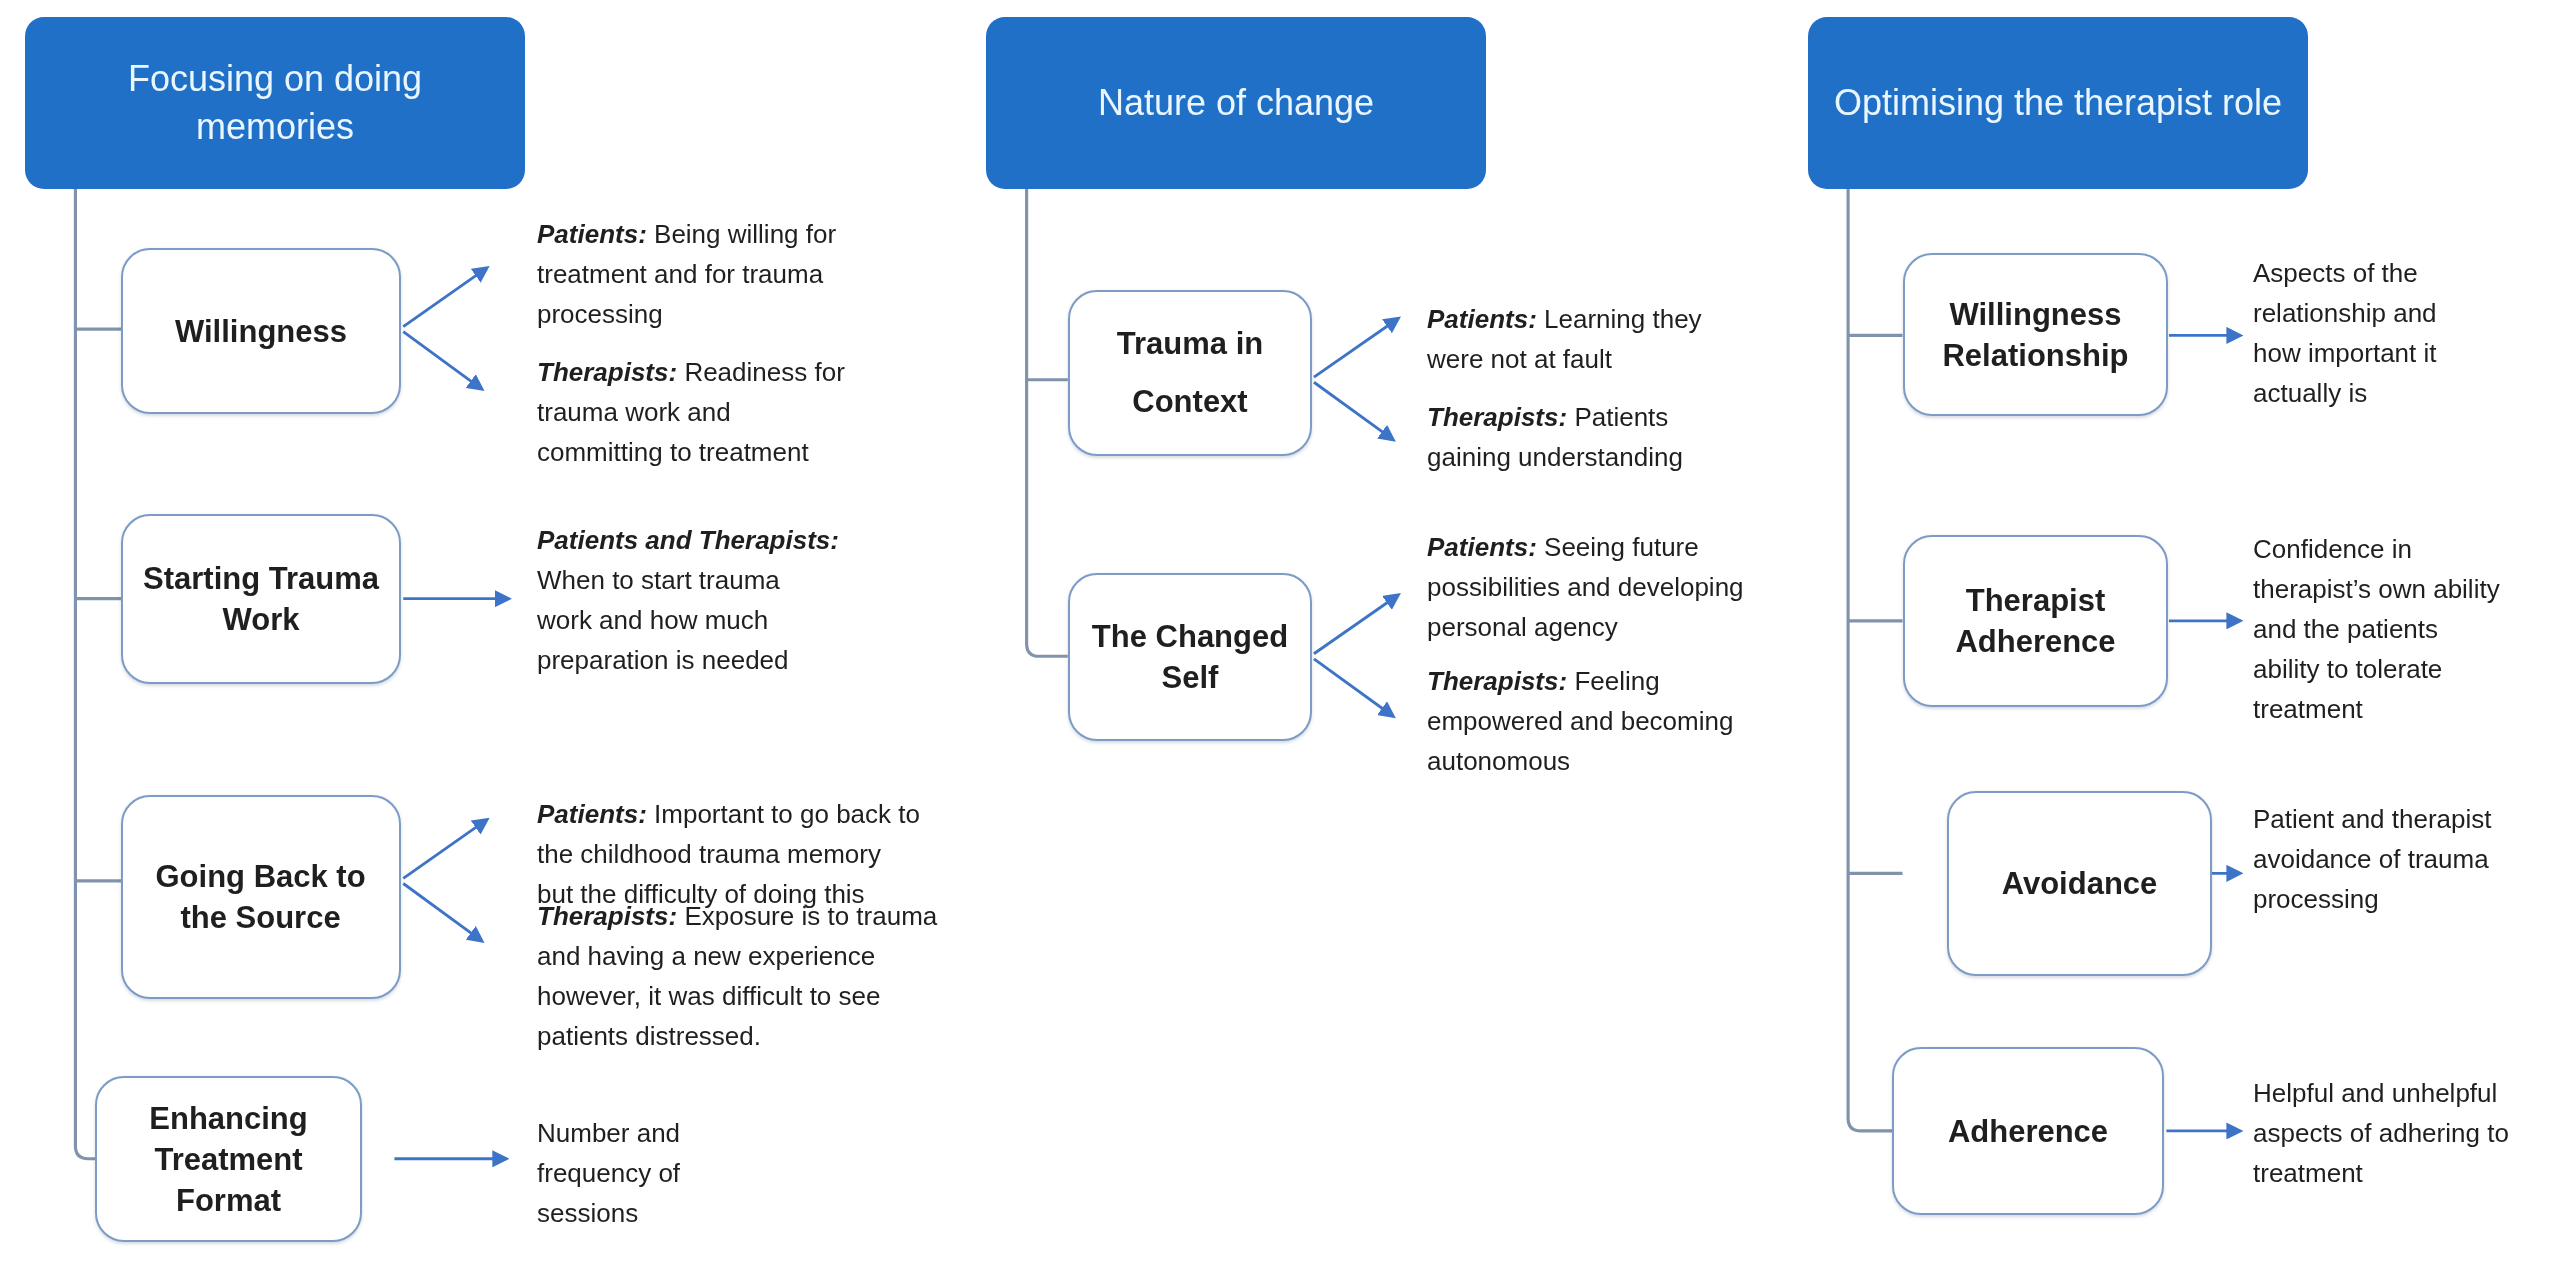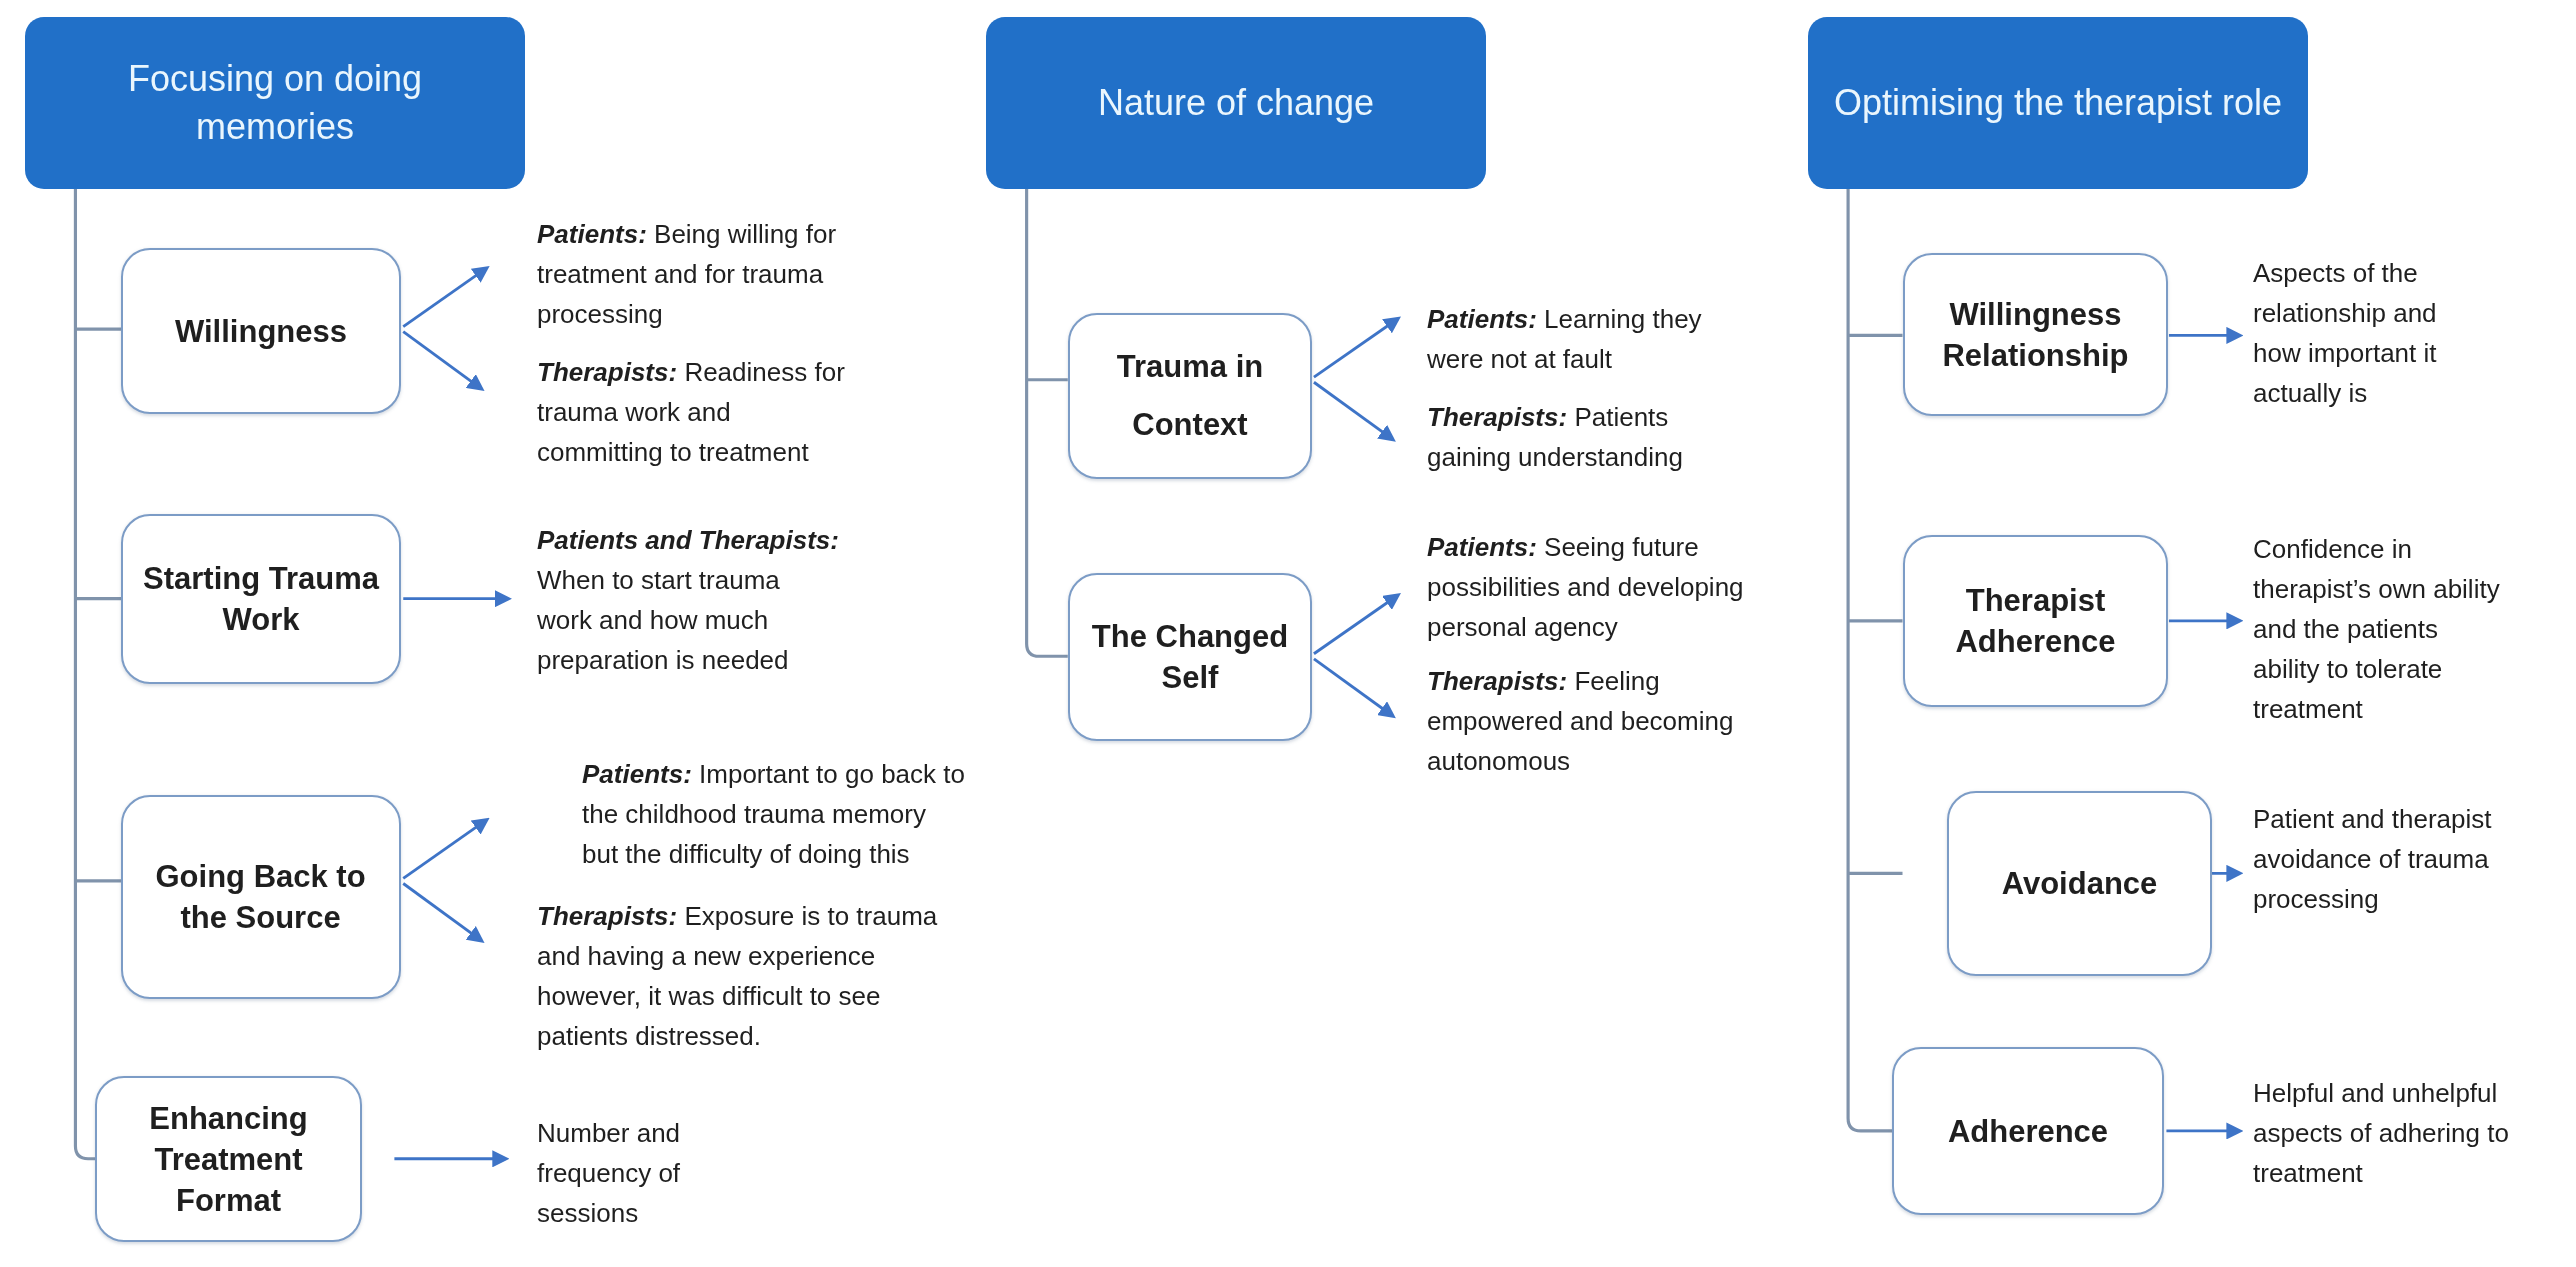--- a/index.html
+++ b/index.html
@@ -98,39 +98,39 @@
 
   <div class="hdr" style="left:25px;top:16.5px;width:500px;height:172px;">Focusing on doing memories</div>
   <div class="hdr" style="left:986px;top:16.5px;width:500px;height:172px;">Nature of change</div>
   <div class="hdr" style="left:1808px;top:16.5px;width:500px;height:172px;">Optimising the therapist role</div>
 
   <div class="box" style="left:121px;top:248px;width:280px;height:166px;">Willingness</div>
   <div class="box" style="left:121px;top:514px;width:280px;height:170px;">Starting Trauma Work</div>
   <div class="box" style="left:121px;top:795px;width:280px;height:204px;padding-left:8px;">Going Back to the Source</div>
   <div class="box" style="left:95px;top:1076px;width:267px;height:166px;">Enhancing Treatment Format</div>
 
-  <div class="box wide-lines" style="left:1068px;top:313px;width:244px;height:166px;">Trauma in Context</div>
+  <div class="box wide-lines" style="left:1068px;top:290px;width:244px;height:166px;">Trauma in Context</div>
   <div class="box" style="left:1068px;top:573px;width:244px;height:168px;">The Changed Self</div>
 
   <div class="box" style="left:1903px;top:253px;width:265px;height:163px;">Willingness Relationship</div>
   <div class="box" style="left:1903px;top:535px;width:265px;height:172px;">Therapist Adherence</div>
   <div class="box" style="left:1903px;top:791px;width:265px;height:185px;margin-left:44px;">Avoidance</div>
   <div class="box" style="left:1892px;top:1047px;width:272px;height:168px;">Adherence</div>
 
   <div class="desc" style="left:537px;top:214px;width:380px;"><span class="lead">Patients:</span><span> Being willing for
 treatment and for trauma
 processing</span></div>
   <div class="desc" style="left:537px;top:352px;width:380px;"><span class="lead">Therapists:</span><span> Readiness for
 trauma work and
 committing to treatment</span></div>
   <div class="desc" style="left:537px;top:520px;width:392px;"><span class="lead">Patients and Therapists:</span><span>
 When to start trauma
 work and how much
 preparation is needed</span></div>
-  <div class="desc" style="left:537px;top:754px;width:481px;margin-left:45px;"><span class="lead">Patients:</span><span> Important to go back to
+  <div class="desc" style="left:537px;top:794px;width:481px;"><span class="lead">Patients:</span><span> Important to go back to
 the childhood trauma memory
 but the difficulty of doing this</span></div>
   <div class="desc" style="left:537px;top:896px;width:481px;"><span class="lead">Therapists:</span><span> Exposure is to trauma
 and having a new experience
 however, it was difficult to see
 patients distressed.</span></div>
   <div class="desc" style="left:537px;top:1113px;width:228px;"><span class="lead"></span><span>Number and
 frequency of
 sessions</span></div>
 

